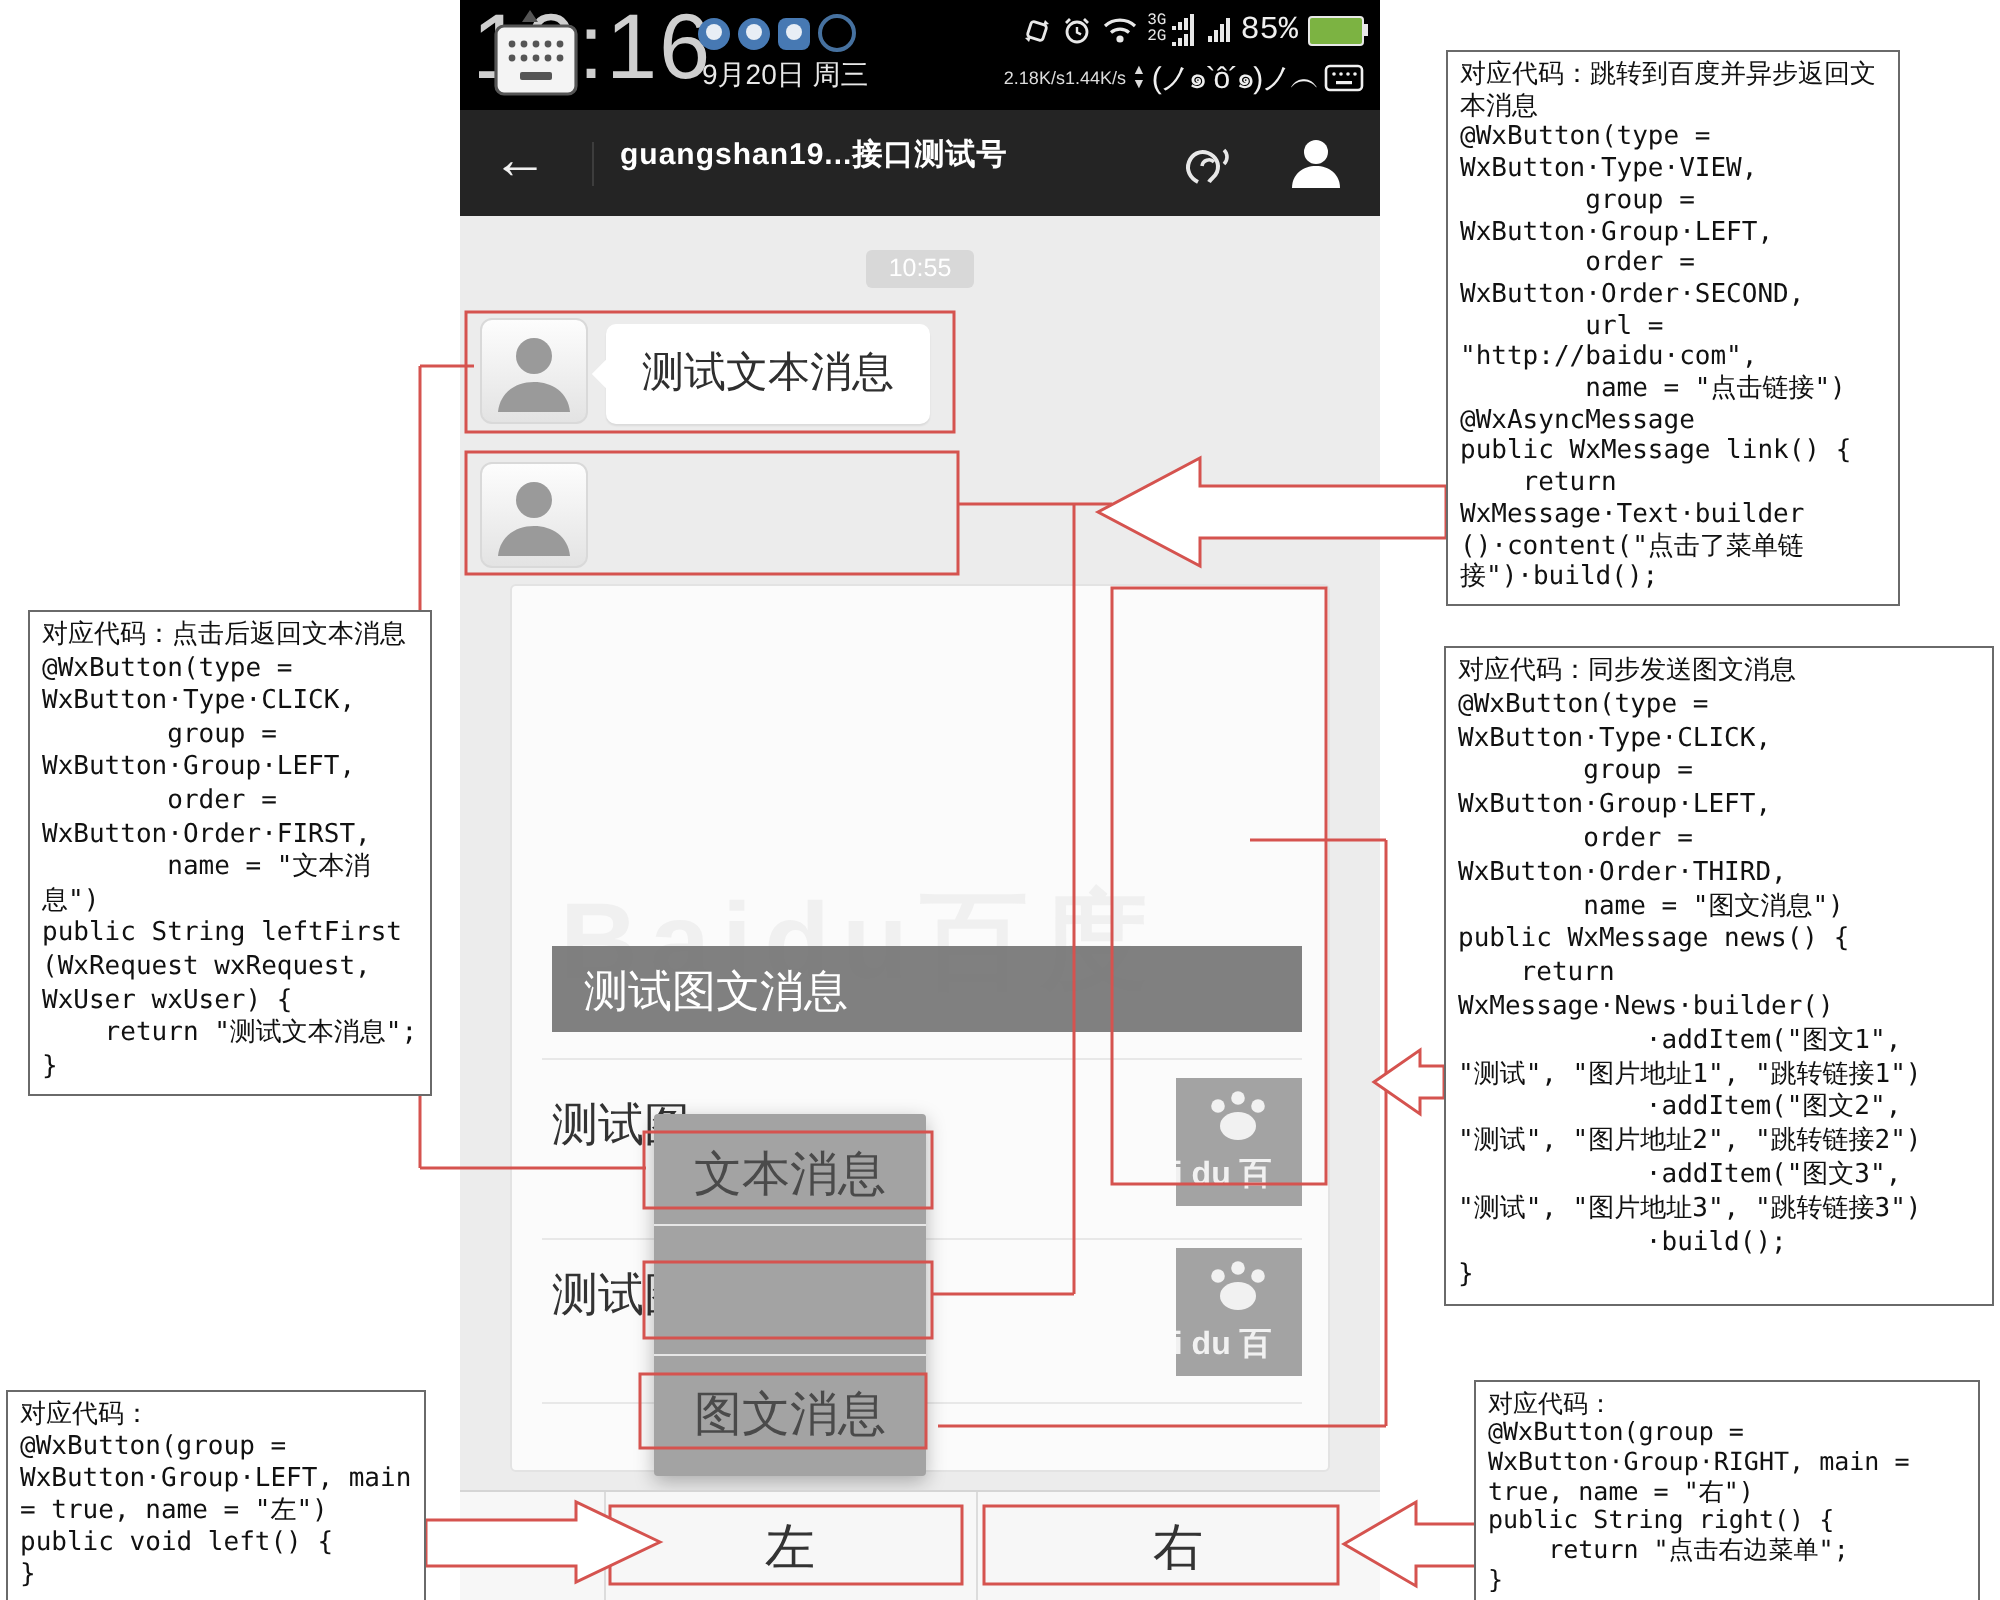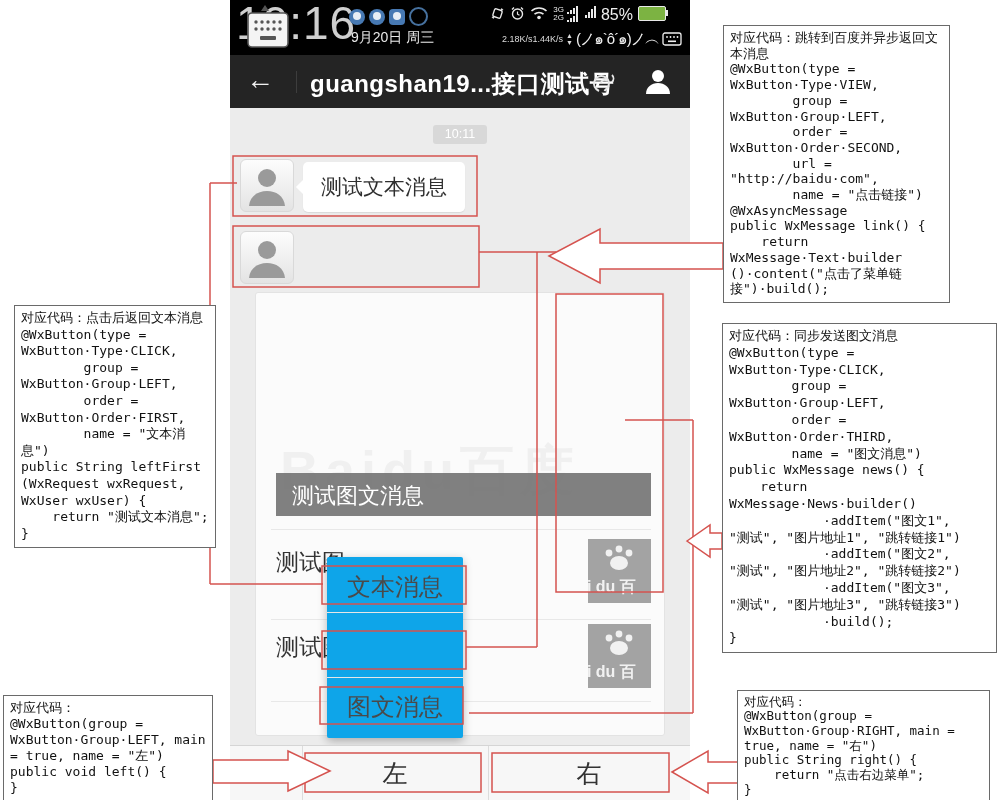--- a/index.html
+++ b/index.html
@@ -9,57 +9,57 @@
   
   #phone{left:230px;top:0;width:460px;height:800px;background:#ececec;}
   #statusbar{left:0;top:0;width:460px;height:55px;background:#000;}
   .time{left:6px;top:-4px;font-size:46px;font-weight:200;color:#cfcfcf;letter-spacing:1px;}
   .noti-row{left:119px;top:7px;display:flex;gap:4px;align-items:center;}
   .noti-dot{width:16px;height:16px;border-radius:50%;background:#4779b3;position:relative;}
   .noti-dot i{position:absolute;left:4px;top:3px;width:8px;height:8px;border-radius:50%;background:#e8eef5;}
   .noti-dot.sq{border-radius:4px;}
   .noti-out{width:15px;height:15px;border-radius:50%;border:2px solid #46719f;background:transparent;}
   .date{left:121px;top:29px;font-size:14px;color:#e8e8e8;}
-  .sb-right1{right:24px;top:6px;display:flex;align-items:flex-start;gap:5px;color:#e8e8e8;}
+  .sb-right1{right:8px;top:6px;display:flex;align-items:center;gap:5px;color:#e8e8e8;font-family:Liberation Mono, monospace;}
   .pct{font-size:16px;color:#efefef;}
   .batt{width:26px;height:13px;background:#7cb342;border:1px solid #e8e8e8;border-radius:2px;position:relative;}
   .batt i{position:absolute;right:-3px;top:3px;width:2px;height:6px;background:#e8e8e8;}
   .sig-stack{display:flex;flex-direction:column;line-height:8px;}
   .sig-stack span{font-size:8px;color:#e8e8e8;display:flex;align-items:flex-end;gap:1px;}
   .bars{display:inline-flex;align-items:flex-end;gap:1px;margin-left:2px;}
   .bars i{width:2px;background:#e8e8e8;display:block;}
   .sb-right2{right:8px;top:27px;display:flex;align-items:center;gap:3px;color:#ededed;}
   .net{display:flex;flex-direction:row;font-size:9px;line-height:10px;color:#ddd;}
   .net-arrows{display:flex;flex-direction:column;font-size:7px;line-height:7px;color:#ddd;}
   .emoticon{font-size:15px;color:#f0f0f0;letter-spacing:-1px;}
   #navbar{left:0;top:55px;width:460px;height:53px;background:#242424;}
   .back{left:16px;top:9px;font-size:28px;color:#f0f0f0;}
   .nav-div{left:66px;top:16px;width:1px;height:22px;background:#3d3d3d;}
-  .nav-title{left:80px;top:13px;font-size:24px;font-weight:bold;color:#fff;letter-spacing:.5px;}
+  .nav-title{left:80px;top:13px;font-size:15px;font-weight:bold;color:#fff;letter-spacing:.5px;}
   
   #chat{left:0;top:108px;width:460px;height:637px;background:#ececec;}
   .tbadge{left:203px;top:17px;width:54px;height:19px;background:#d8d8d8;border-radius:3px;
     color:#fff;font-size:12.5px;text-align:center;line-height:19px;}
   .avatar{width:54px;height:53px;border-radius:6px;background:linear-gradient(#fdfdfd,#e3e3e3);
     border:1px solid #d9d9d9;box-sizing:border-box;}
   .bubble{background:#fff;border-radius:5px;color:#2f2f2f;font-size:21px;line-height:50px;height:50px;
     padding:0 18px;box-shadow:0 1px 1px rgba(0,0,0,.08);}
   .bubble:before{content:"";position:absolute;left:-5px;top:20px;width:10px;height:10px;background:#fff;transform:rotate(45deg);}
   
   #card{left:25px;top:184px;width:410px;height:444px;background:#fbfbfb;border:1px solid #e3e3e3;
     border-radius:3px;box-sizing:border-box;}
   .wm{left:24px;top:142px;font-size:54px;font-weight:bold;color:rgba(130,130,130,.09);letter-spacing:6px;}
   .banner{left:20px;top:180px;width:375px;height:43px;background:rgba(118,118,118,.93);}
   .banner span{margin-left:16px;line-height:46px;font-size:22px;color:#fff;}
   .cdiv{left:15px;width:380px;height:1px;background:#e8e8e8;}
   .rowtitle{left:20px;font-size:23px;color:#333;}
   .thumb{left:332px;width:63px;height:64px;background:#a3a3a3;overflow:hidden;}
   .thumb .twm{position:absolute;left:-10px;top:38px;color:rgba(255,255,255,.85);font-size:16px;font-weight:bold;white-space:nowrap;}
   
-  #popup{left:97px;top:449px;width:136px;height:181px;background:#0ea5e9;border-radius:2px;
+  #popup{left:97px;top:449px;width:136px;height:181px;background:#a3a3a3;border-radius:2px;
     box-shadow:0 3px 10px rgba(0,0,0,.28);}
   .pitem{left:0;width:136px;text-align:center;font-size:24px;color:#4a4a4a;}
   .psep{left:0;width:136px;height:1px;background:#e6e6e6;}
   
   #botbar{left:0;top:745px;width:460px;height:55px;background:#f7f7f7;border-top:1px solid #d5d5d5;box-sizing:border-box;}
   .bdiv{top:0;width:1px;height:54px;background:#dcdcdc;}
   .menu-btn{top:0;height:54px;font-size:25px;color:#333;display:flex;align-items:center;justify-content:center;}
   #kbwrap{left:15px;top:3px;width:46px;height:48px;z-index:40;}
   
   .codebox{background:#fff;border:1px solid #6a6a6a;color:#111;white-space:pre;
@@ -171,21 +171,21 @@
         <path d="M11 12a3.5 3.5 0 0 1 6-2" fill="none" stroke="#e8e8e8" stroke-width="1.8"></path>
         <path d="M22 4c2 2 2 5 0 7" fill="none" stroke="#e8e8e8" stroke-width="1.8"></path>
       </svg>
       <svg class="abs" style="left:412px;top:11px" width="32" height="32" viewBox="0 0 32 32">
         <circle cx="16" cy="10" r="6" fill="#fff"></circle>
         <path d="M4 28c0-7 5.5-11 12-11s12 4 12 11z" fill="#fff"></path>
       </svg>
     </div>
 
     <div id="chat" class="abs">
-      <div class="abs tbadge">10:11</div>
+      <div class="abs tbadge">10:55</div>
 
       <div class="abs avatar" style="left:10px;top:51px">
         <svg width="52" height="51" viewBox="0 0 52 51">
           <circle cx="26" cy="18" r="9" fill="#9a9a9a"></circle>
           <path d="M8 46c1-10 9-15 18-15s17 5 18 15z" fill="#9a9a9a"></path>
         </svg>
       </div>
       <div class="abs bubble" style="left:73px;top:54px">测试文本消息</div>
 
       <div class="abs avatar" style="left:10px;top:123px">

